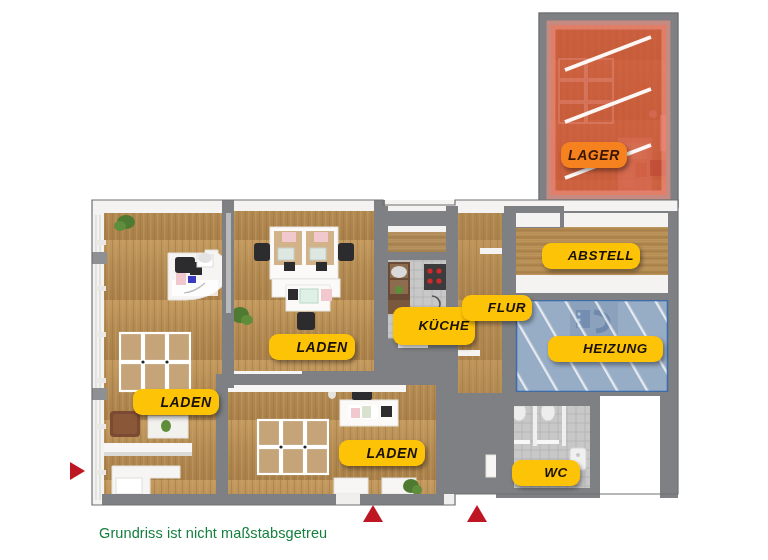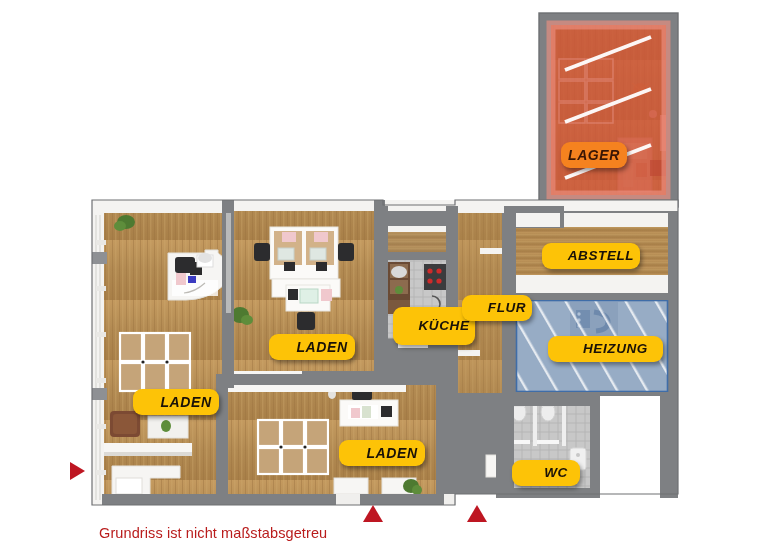--- a/index.html
+++ b/index.html
@@ -9,21 +9,21 @@
     overflow:hidden;position:relative;
   }
   #plan{
     position:absolute;left:0;top:0;width:768px;height:560px;
   }
   .caption{
     position:absolute;
     left:99px;top:525px;
     font-family:"Liberation Sans", sans-serif;
     font-size:14.5px;
-    color:#b91c1c;
+    color:#15803d;
     letter-spacing:.1px;
     white-space:nowrap;
   }
   
   .chip{
     position:absolute;
     display:flex;align-items:center;justify-content:center;
     font-family:"Liberation Sans", sans-serif;
     font-weight:bold;font-style:italic;
     color:#1a1208;

